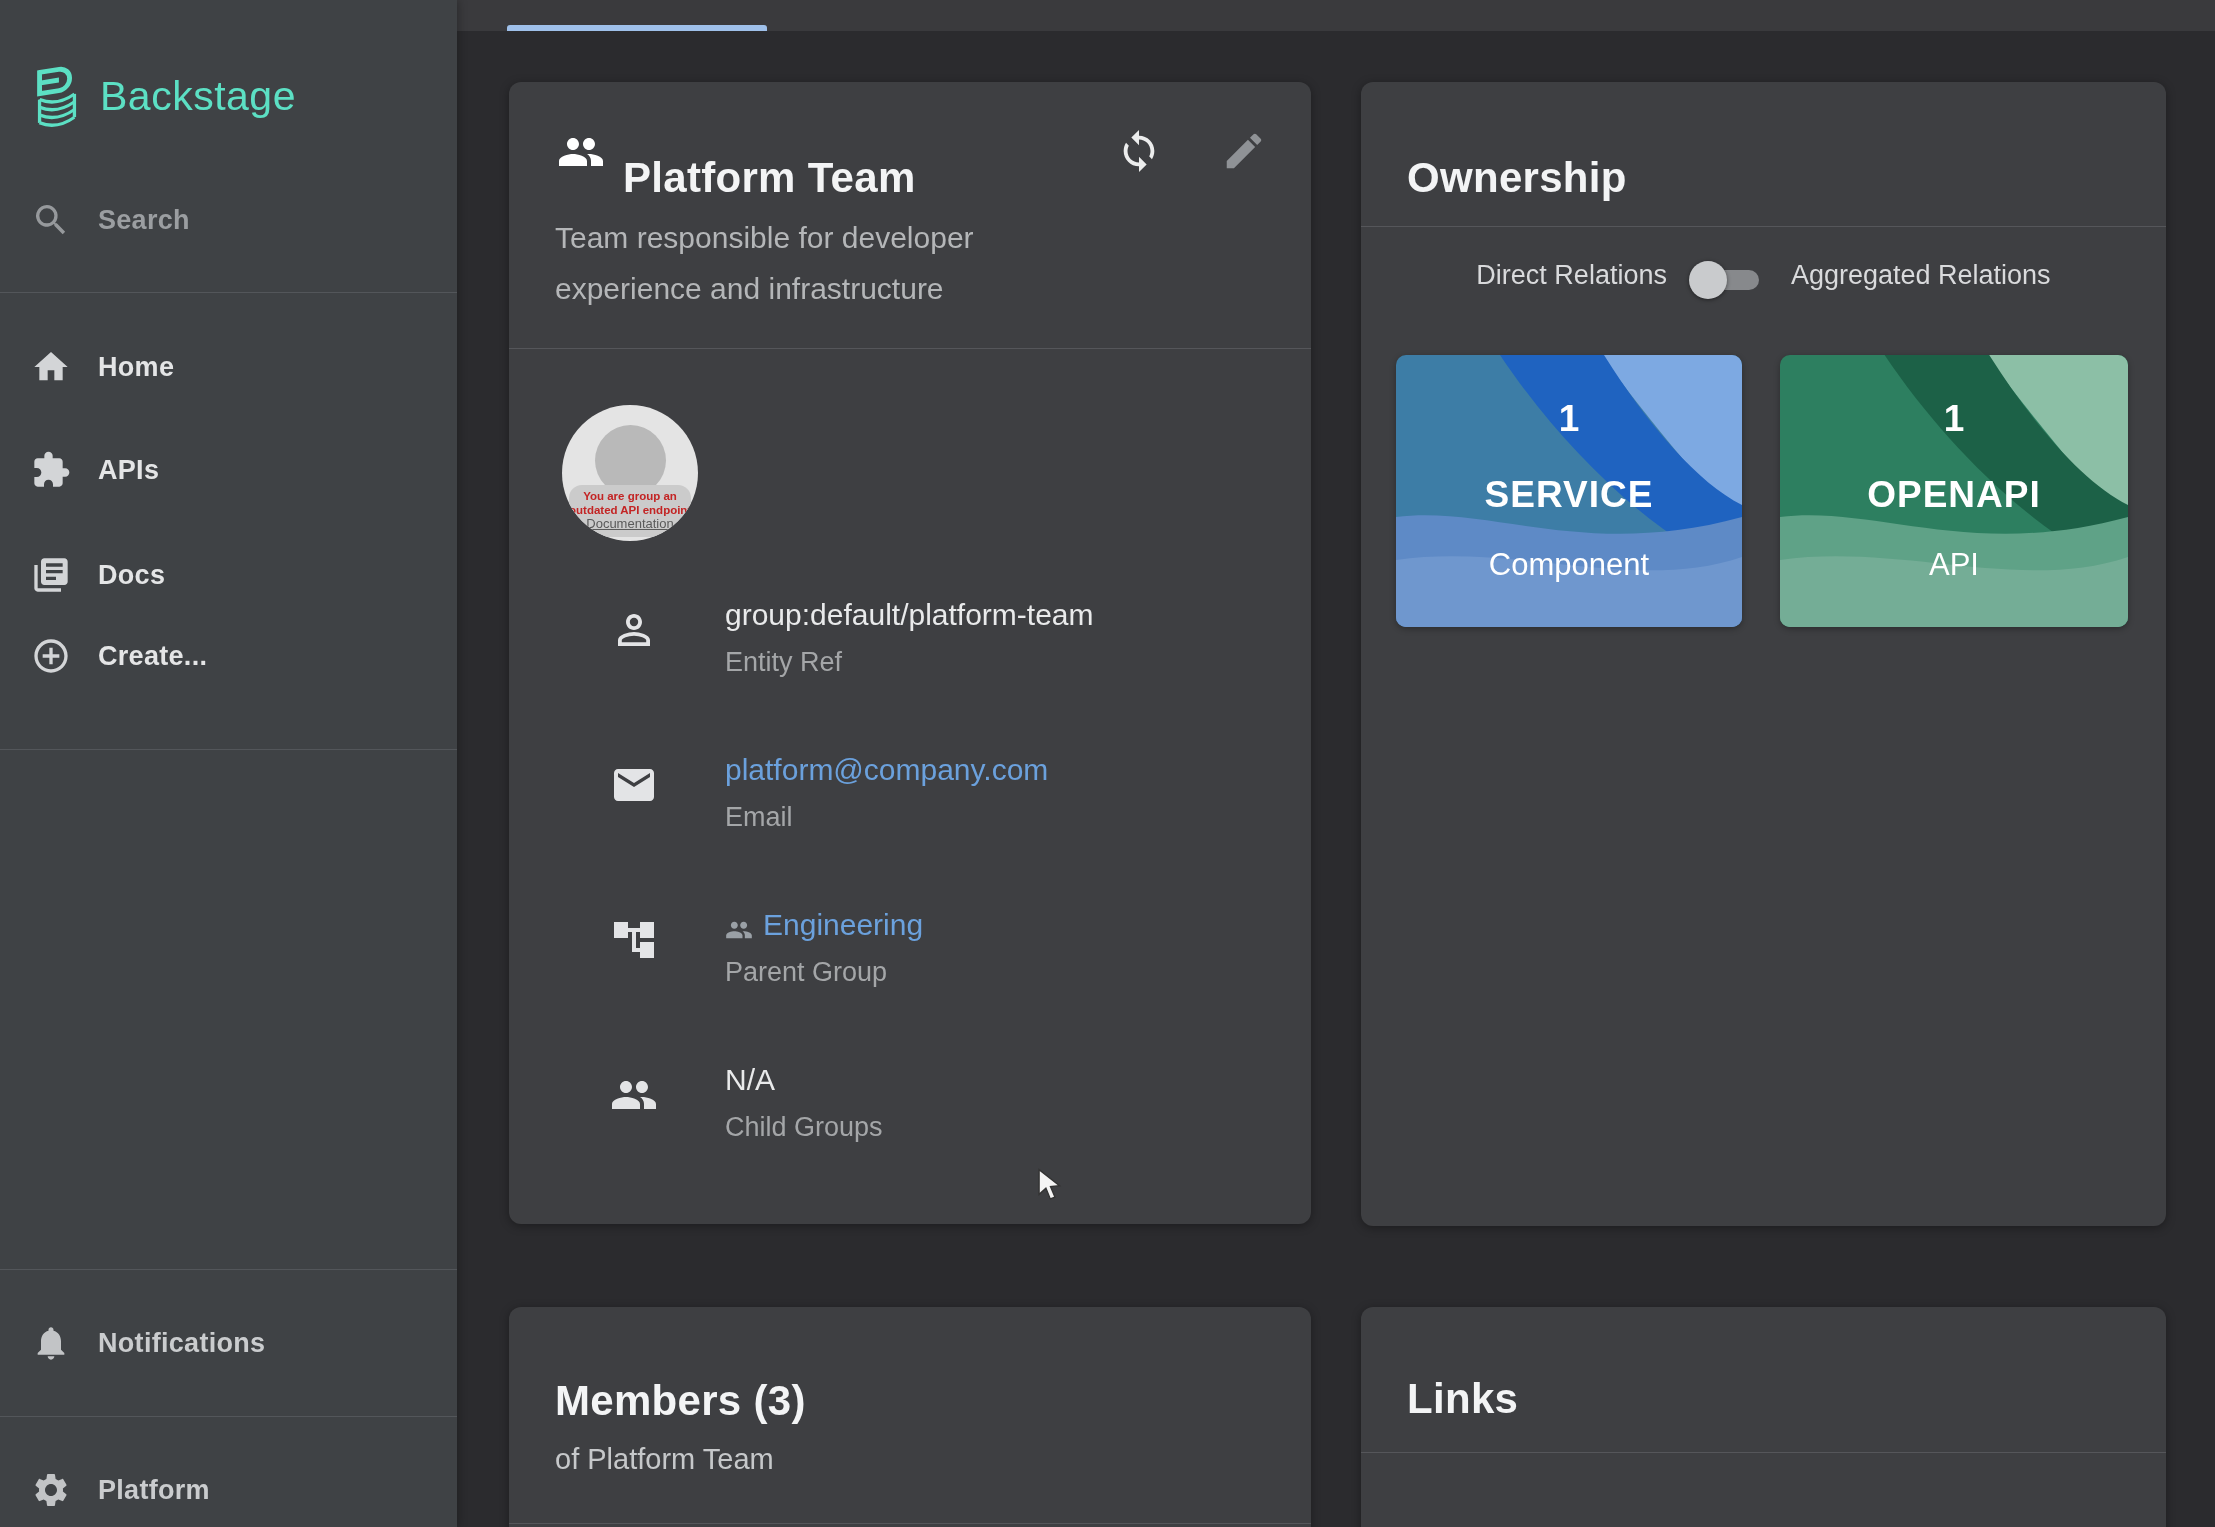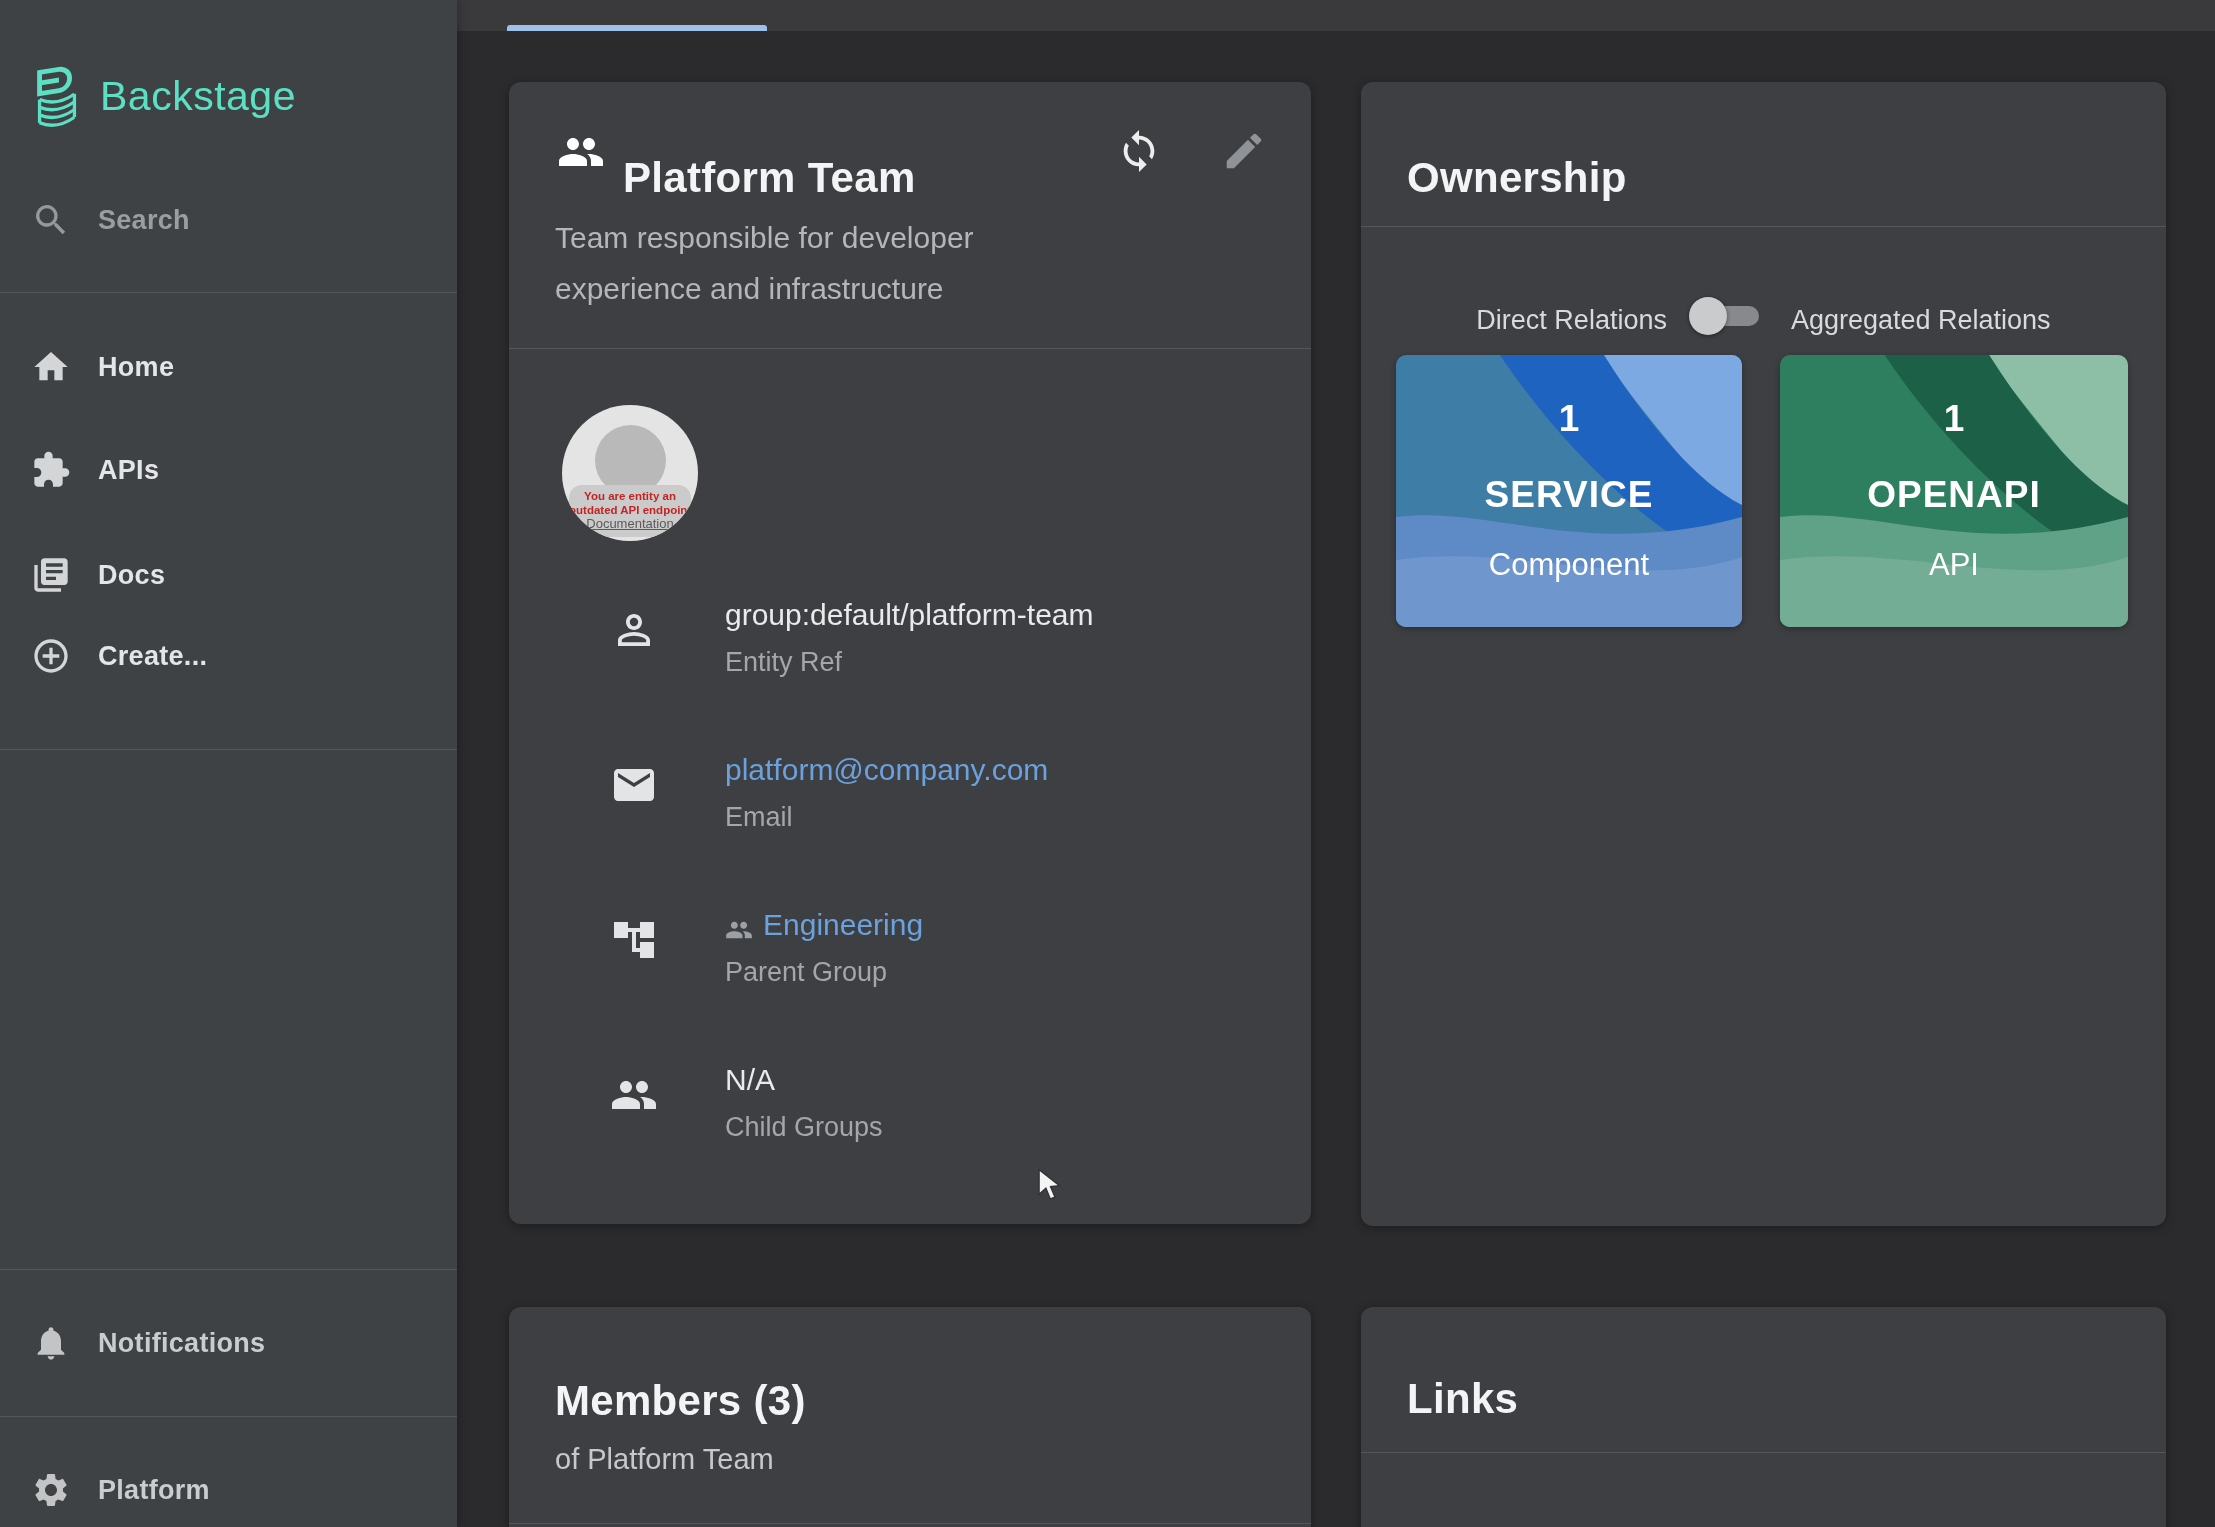--- a/index.html
+++ b/index.html
@@ -69,21 +69,21 @@
   .info-row { position:absolute; left:0; width:100%; height:130px; }
   .row-icon { position:absolute; left:101px; top:14px; width:48px; height:48px; color:#e3e4e6; }
   .row-text { position:absolute; left:216px; top:0; }
   .row-value { font-size:30px; line-height:46px; color:#e9eaeb; display:flex; align-items:center; gap:10px; }
   .row-value .link { color:#6ba1dd; cursor:pointer; }
   .row-label { font-size:27px; line-height:48px; color:#a4a6a8; }
   .mini-group-icon { width:28px; height:28px; color:#9aa0a6; display:inline-block; }
 
   
   .own-title { left:46px; top:40px; }
-  .toggle-row { position:absolute; left:0; top:178px; width:100%; height:76px; display:flex; justify-content:center; align-items:flex-end; gap:22px; }
+  .toggle-row { position:absolute; left:0; top:178px; width:100%; height:76px; display:flex; justify-content:center; align-items:flex-start; gap:22px; }
   .toggle-label { font-size:27px; color:#d9dadc; }
   .switch { position:relative; width:80px; height:40px; cursor:pointer; }
   .switch .track { position:absolute; left:14px; top:10px; width:56px; height:20px; border-radius:10px; background:#87898c; }
   .switch .thumb { position:absolute; left:0; top:1px; width:38px; height:38px; border-radius:50%; background:#c9cbcd; box-shadow:0 1px 4px rgba(0,0,0,.45); }
 
   .tiles { position:absolute; left:35px; top:273px; display:grid; grid-template-columns:346px 348px; gap:38px; }
   .tile { position:relative; height:272px; border-radius:10px; overflow:hidden; color:#ffffff; cursor:pointer; box-shadow:0 2px 6px rgba(0,0,0,.3); }
   .tile svg.tile-bg { position:absolute; left:0; top:0; width:100%; height:100%; }
   .t-count, .t-kind, .t-type { position:absolute; left:0; right:0; text-align:center; }
   .t-count { top:40px; font-size:37px; font-weight:700; line-height:48px; }
@@ -217,21 +217,21 @@
         <svg viewBox="0 0 24 24" fill="currentColor">
             <path d="M3 17.25V21h3.75L17.81 9.94l-3.75-3.75L3 17.25zM20.71 7.04c.39-.39.39-1.02 0-1.41l-2.34-2.34c-.39-.39-1.02-.39-1.41 0l-1.83 1.83 3.75 3.75 1.83-1.83z"></path>
           </svg>
       </span>
       <p class="ph-desc">Team responsible for developer experience and infrastructure</p>
       <div class="card-divider" style="top:266px;"></div>
 
       <div class="avatar">
         <div class="av-head"></div>
         <div class="av-band">
-          <div class="av-warn">You are entity an</div>
+          <div class="av-warn">You are group an</div>
           <div class="av-warn">outdated API endpoint</div>
           <div class="av-doc">Documentation</div>
         </div>
       </div>
 
       <div class="info-row" style="top:510px;">
         <span class="row-icon">
           <svg viewBox="0 0 24 24" fill="currentColor">
               <path d="M12 5.9a2.1 2.1 0 1 1 0 4.2 2.1 2.1 0 0 1 0-4.2zm0 9c2.97 0 6.1 1.46 6.1 2.1v1.1H5.9V17c0-.64 3.13-2.1 6.1-2.1M12 4C9.79 4 8 5.79 8 8s1.79 4 4 4 4-1.79 4-4-1.79-4-4-4zm0 9c-2.67 0-8 1.34-8 4v3h16v-3c0-2.66-5.33-4-8-4z"></path>
             </svg>

